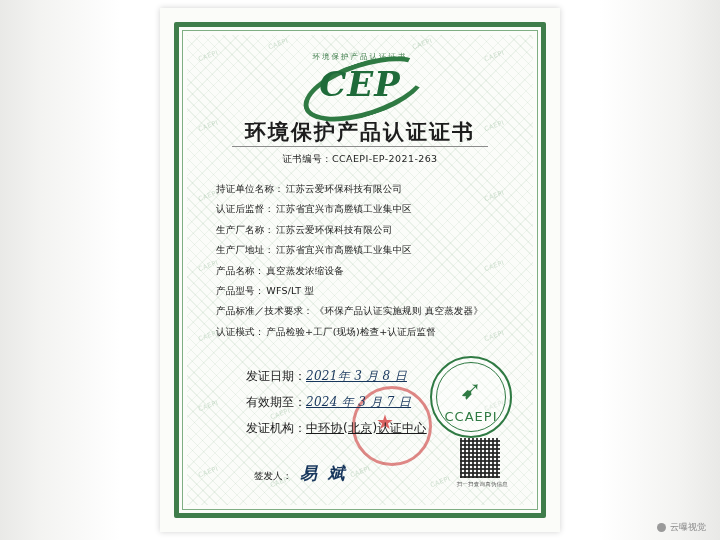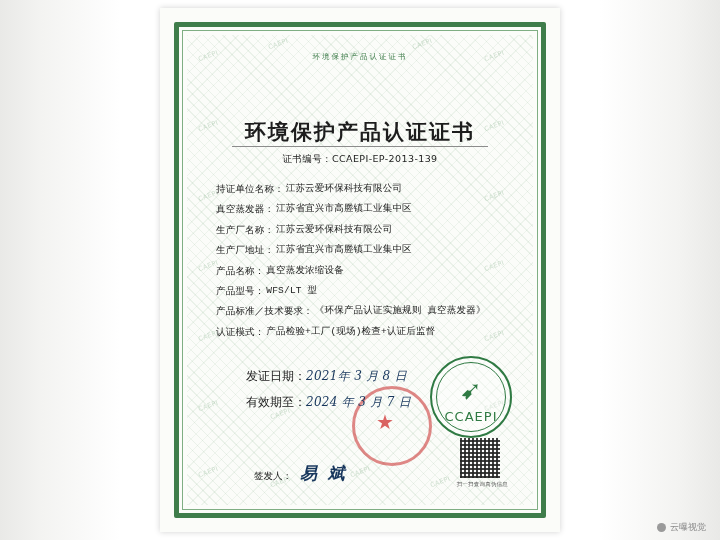--- a/index.html
+++ b/index.html
@@ -183,21 +183,20 @@
     letter-spacing: .2px;
     white-space: nowrap;
   }
   .field-colon {
     flex: 0 0 auto;
     padding: 0 2px 0 0;
   }
   .field-value {
     flex: 1 1 auto;
     letter-spacing: .2px;
-    font-family: Liberation Mono, monospace;
   }
   .standard-wrap {
     margin-top: 2px;
   }
   .standard-second {
     text-align: center;
     font-size: 9.5px;
     color: #1b1b1b;
     margin: 6px 0 8px 0;
     letter-spacing: .3px;
@@ -210,21 +209,21 @@
   }
   .date-row {
     display: flex;
     align-items: flex-end;
     margin-bottom: 9px;
     font-size: 12px;
     color: #1b1b1b;
     position: relative;
   }
   .date-label { white-space: nowrap; }
-  .date-value { letter-spacing: .3px; }
+  .date-value { letter-spacing: .3px; text-decoration: underline; }
   .handwrite {
     font-family: "DejaVu Serif", "Liberation Serif", serif;
     color: #17365c;
     font-style: italic;
   }
   .red-seal {
     position: absolute;
     left: 106px;
     top: 18px;
     width: 74px;
@@ -365,36 +364,42 @@
       <div class="wm" style="left:8px;  top:430px;">CAEPI</div>
       <div class="wm" style="left:80px; top:440px;">CAEPI</div>
       <div class="wm" style="left:160px;top:430px;">CAEPI</div>
       <div class="wm" style="left:240px;top:440px;">CAEPI</div>
     </div>
 
     <div class="content">
 
       <div class="arc-text">环境保护产品认证证书</div>
 
+      <div class="logo-wrap">
+        <div class="logo">
+          <div class="logo-swoosh"></div>
+          <div class="logo-text">CEP</div>
+        </div>
+      </div>
 
       <div class="title">环境保护产品认证证书</div>
       <div class="title-rule"></div>
 
       <div class="cert-no">
-        <span>证书编号：</span><span>CCAEPI-EP-2013-139</span>
+        <span>证书编号：</span><span>CCAEPI-EP-2021-263</span>
       </div>
 
       <div class="fields">
         <div class="field-row">
           <span class="field-label">持证单位名称</span>
           <span class="field-colon">：</span>
           <span class="field-value">江苏云爱环保科技有限公司</span>
         </div>
         <div class="field-row">
-          <span class="field-label">真空蒸发器</span>
+          <span class="field-label">认证后监督</span>
           <span class="field-colon">：</span>
           <span class="field-value">江苏省宜兴市高塍镇工业集中区</span>
         </div>
         <div class="field-row">
           <span class="field-label">生产厂名称</span>
           <span class="field-colon">：</span>
           <span class="field-value">江苏云爱环保科技有限公司</span>
         </div>
         <div class="field-row">
           <span class="field-label">生产厂地址</span>
@@ -429,20 +434,24 @@
         <div class="red-seal"></div>
         <div class="red-star">★</div>
 
         <div class="date-row">
           <span class="date-label">发证日期：</span>
           <span class="date-value handwrite">2021年 3 月 8 日</span>
         </div>
         <div class="date-row">
           <span class="date-label">有效期至：</span>
           <span class="date-value handwrite">2024 年 3 月 7 日</span>
+        </div>
+        <div class="date-row">
+          <span class="date-label">发证机构：</span>
+          <span class="date-value">中环协(北京)认证中心</span>
         </div>
       </div>
 
       <div class="green-seal">
         <div class="ring"></div>
         <div class="bird">➹</div>
         <div class="seal-text">CCAEPI</div>
       </div>
 
       <div class="signature-row">

